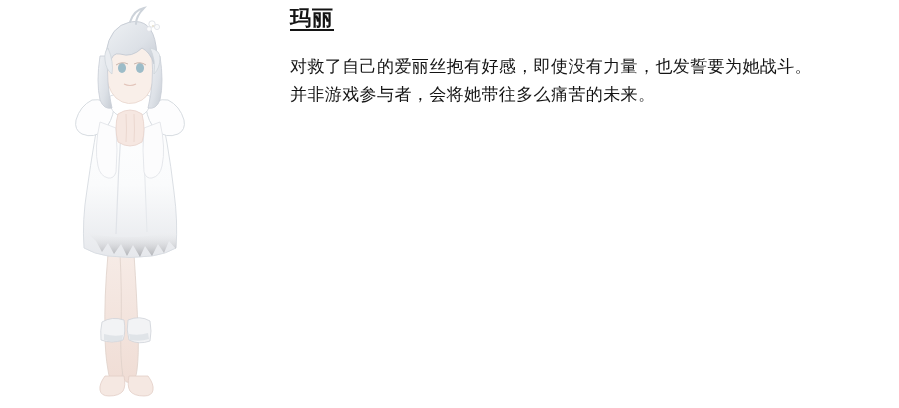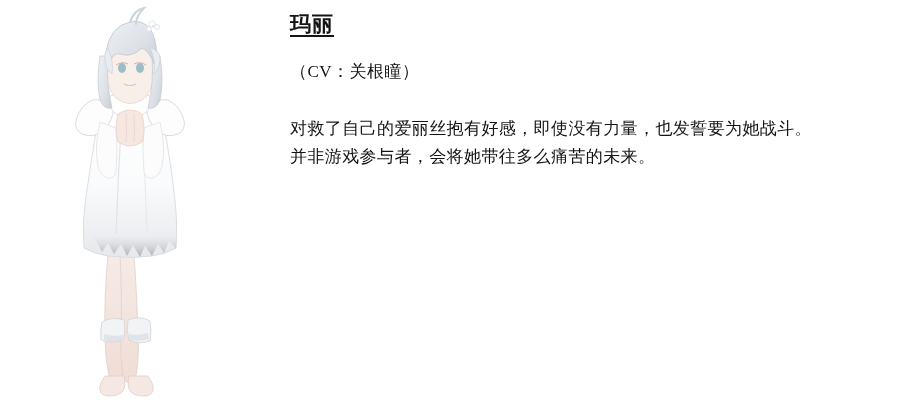--- a/index.html
+++ b/index.html
@@ -39,21 +39,21 @@
   }
   .character svg {
     display: block;
     width: 200px;
     height: 400px;
   }
 
   
   .text-col {
     flex: 1 1 auto;
-    padding-top: 10px;
+    padding-top: 4px;
     padding-left: 10px;
   }
   .char-name {
     font-family: "Liberation Sans", "DejaVu Sans", sans-serif;
     font-weight: bold;
     font-size: 21px;
     line-height: 1.3;
     letter-spacing: 1px;
     text-decoration: underline;
     text-underline-offset: 4px;
@@ -165,21 +165,20 @@
             <circle cx="119" cy="25" r="2.4" fill="#fafbfc" stroke="#dde0e6" stroke-width="0.8"></circle>
             <circle cx="123" cy="22" r="1.1" fill="#e7e0cf"></circle>
           </g>
         </g>
       </svg>
     </div>
   </div>
 
   <div class="text-col">
     <h1 class="char-name">玛丽</h1>
-    <p class="cv-line">（CV：关根瞳）</p>
 
 
 
     <p class="para">
       <span class="line">对救了自己的爱丽丝抱有好感，即使没有力量，也发誓要为她战斗。</span>
       <span class="line">并非游戏参与者，会将她带往多么痛苦的未来。</span>
     </p>
   </div>
 
 </div>

